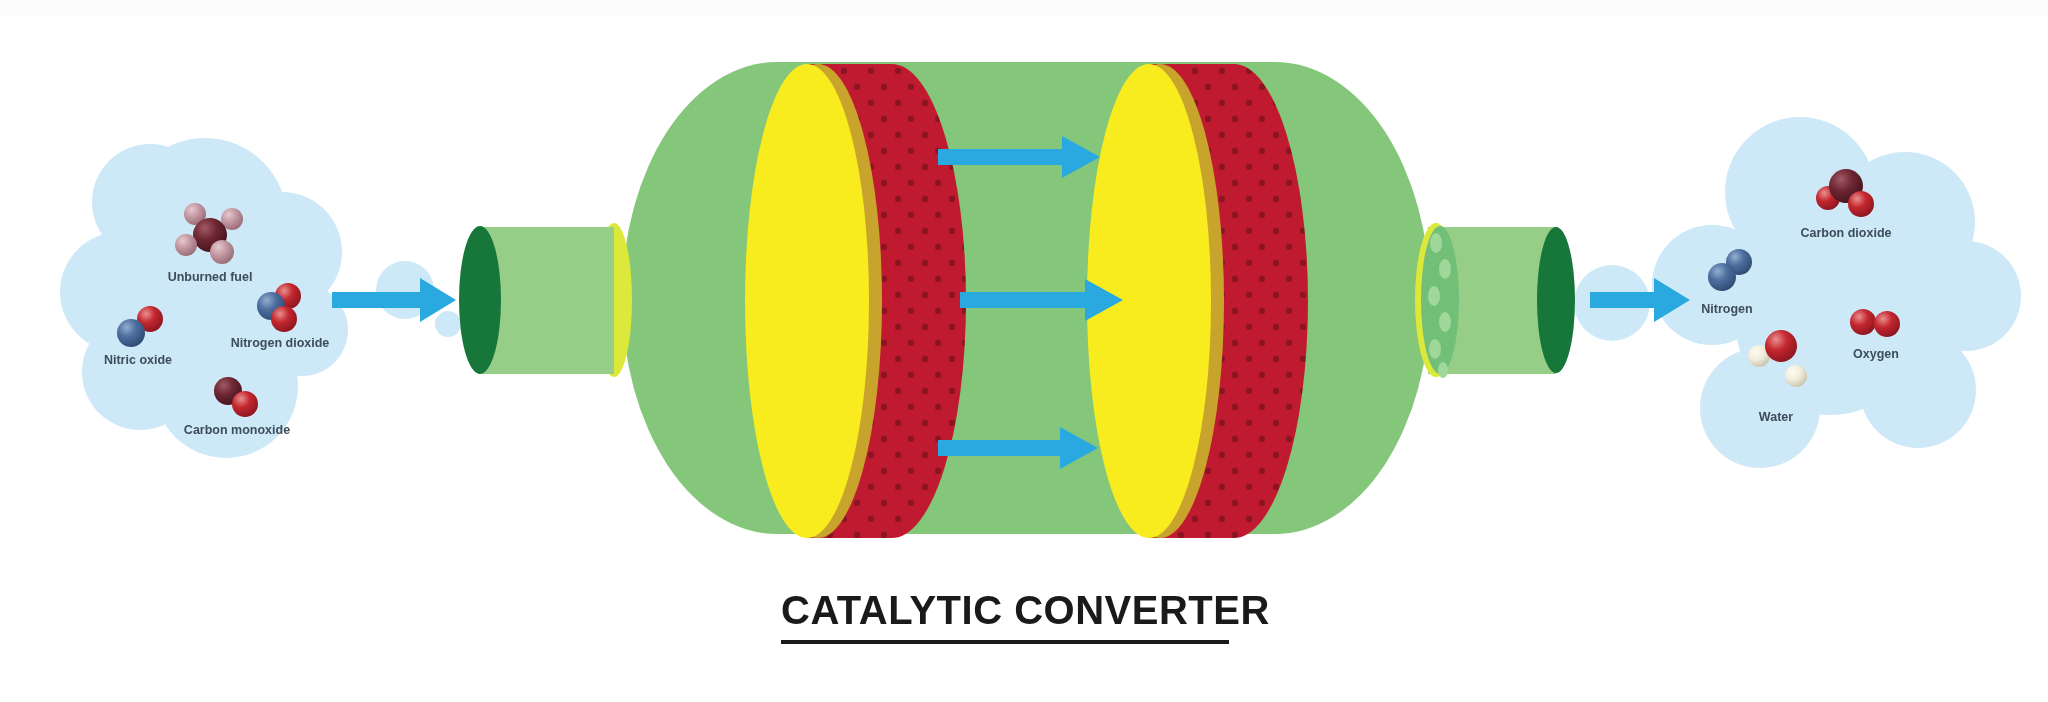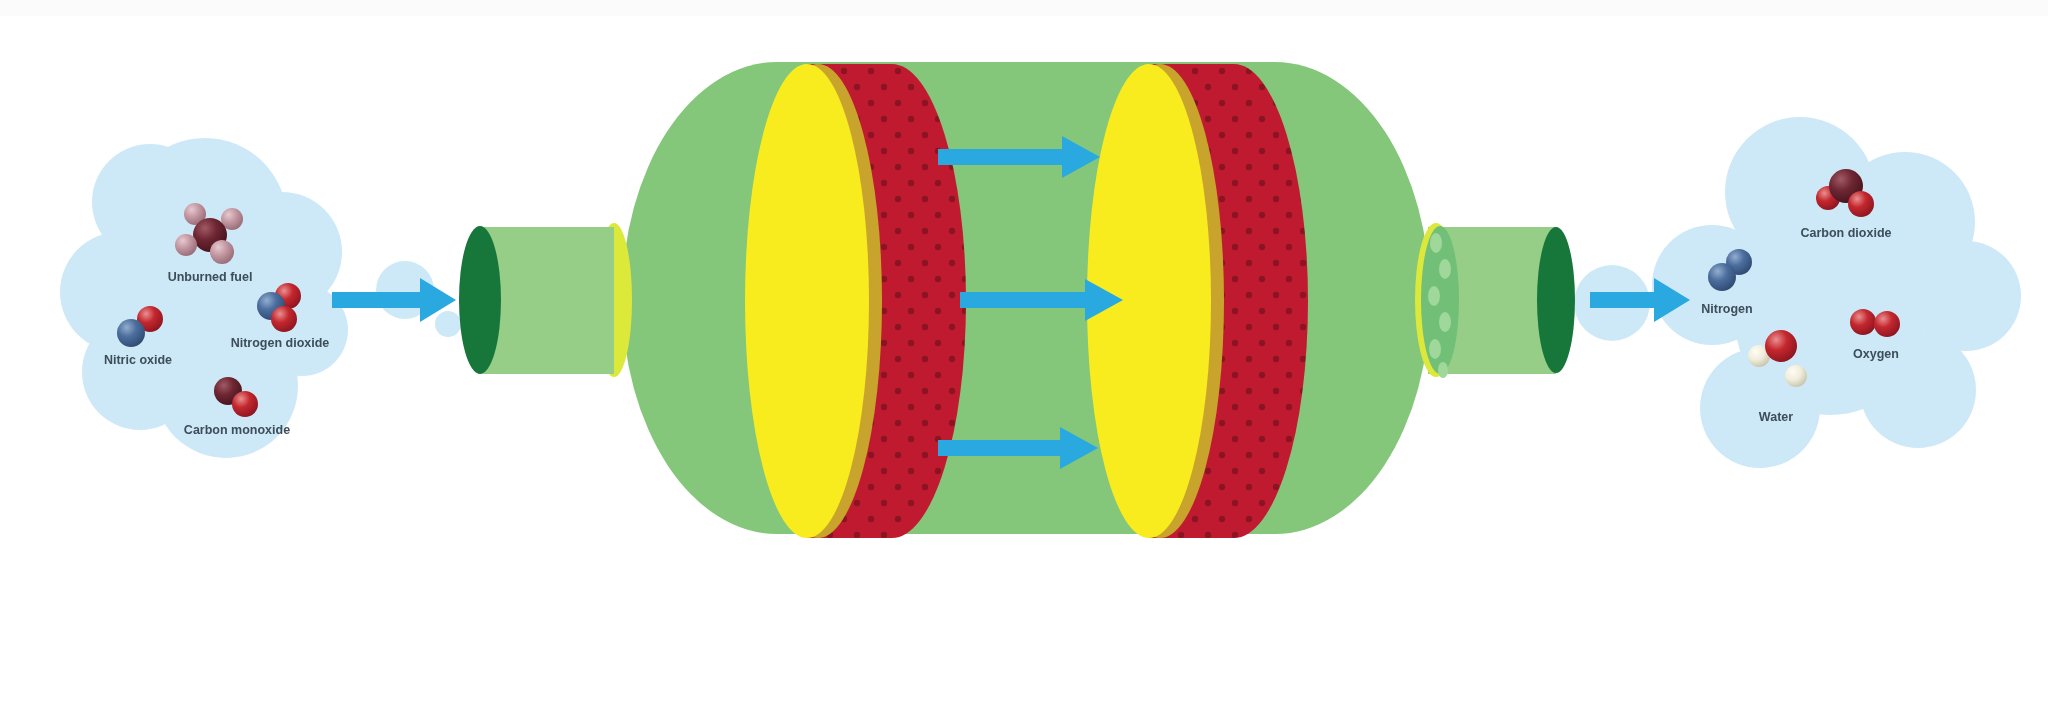--- a/index.html
+++ b/index.html
@@ -192,13 +192,14 @@
     <text class="mol-label" x="1876" y="358">Oxygen</text>
 
     <g>
       <circle fill="url(#gWhite)" cx="1759" cy="356" r="11"></circle>
       <circle fill="url(#gRed)" cx="1781" cy="346" r="16"></circle>
       <circle fill="url(#gWhite)" cx="1796" cy="376" r="11"></circle>
     </g>
     <text class="mol-label" x="1776" y="421">Water</text>
   </svg>
 
+  <div class="title">CATALYTIC CONVERTER</div>
 </div>
 
 </body></html>

